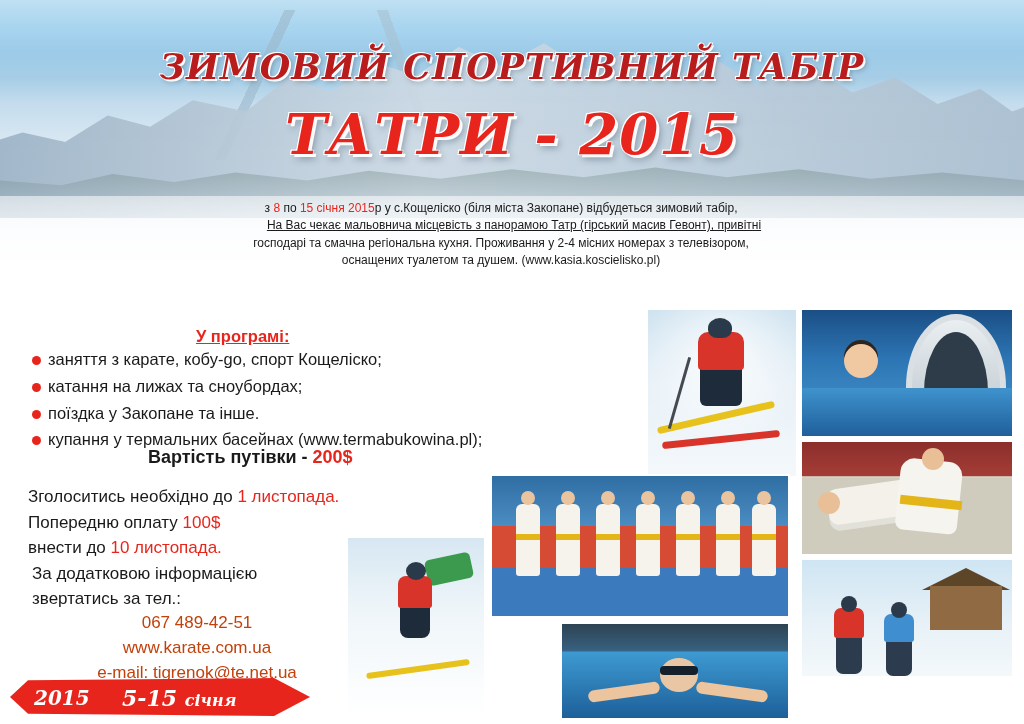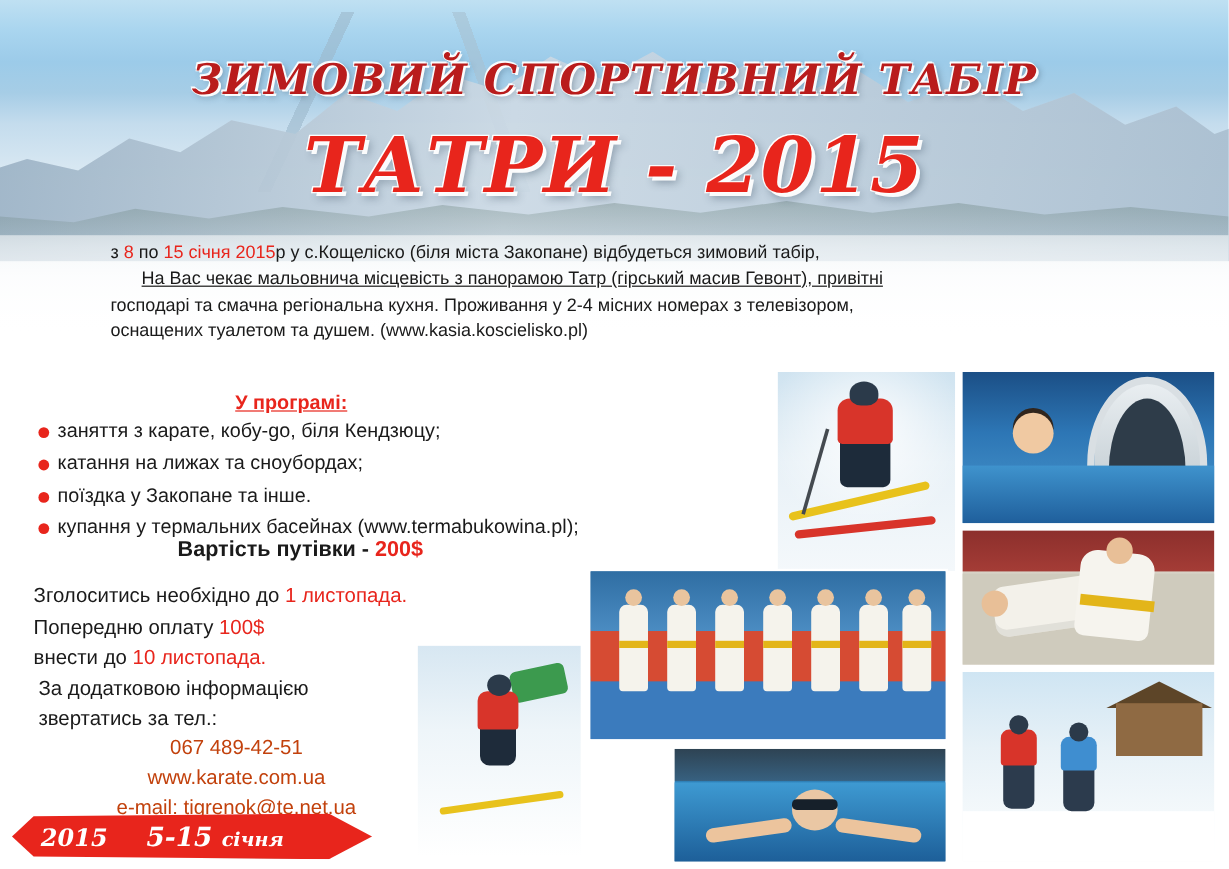--- a/index.html
+++ b/index.html
@@ -111,41 +111,41 @@
     text-shadow:
       2px 2px 0 rgba(255,255,255,.95),
       -1px -1px 0 rgba(255,255,255,.9),
       3px 3px 5px rgba(40,60,80,.35);
     margin: 0;
   }
   .title-sub {
     font-family: "DejaVu Serif", serif;
     font-style: italic;
     font-weight: bold;
-    font-size: 64px;
+    font-size: 56px;
     letter-spacing: 1px;
     color: #e8251c;
     -webkit-text-stroke: 2px #ffffff;
     paint-order: stroke fill;
     text-shadow:
       3px 3px 0 rgba(255,255,255,.95),
       -1px -1px 0 rgba(255,255,255,.9),
       4px 5px 7px rgba(40,60,80,.4);
     margin: 14px 0 0 0;
   }
 
   
   .intro {
     position: absolute;
-    left: 92px; top: 200px;
+    left: 75px; top: 200px;
     width: 852px;
-    font-size: 15px;
+    font-size: 12px;
     line-height: 1.45;
     color: #1a1a1a;
-    text-align: left;
+    text-align: center;
   }
   .intro p { margin: 0; }
   .intro .indent { text-indent: 26px; text-decoration: underline; }
   .red { color: #e8251c; }
 
   
   .program-head {
     position: absolute;
     left: 196px; top: 327px;
     font-size: 16.5px;
@@ -622,21 +622,21 @@
     </p>
     <p class="indent">На Вас чекає мальовнича місцевість з панорамою Татр (гірський масив Гевонт), привітні</p>
     <p>господарі та смачна регіональна кухня. Проживання у 2-4 місних номерах з телевізором,</p>
     <p>оснащених туалетом та душем.  (www.kasia.koscielisko.pl)</p>
   </div>
 
   <div class="program-head">У програмі:</div>
   <ul class="program-list">
     <li>
       <span class="bullet"></span>
-      <span>заняття з карате, кобу-go, біля Кендзюцу;</span>
+      <span>заняття з карате, кобу-go, спорт Кощеліско;</span>
     </li>
     <li>
       <span class="bullet"></span>
       <span>катання на лижах та сноубордах;</span>
     </li>
     <li>
       <span class="bullet"></span>
       <span>поїздка у Закопане та інше.</span>
     </li>
     <li>

